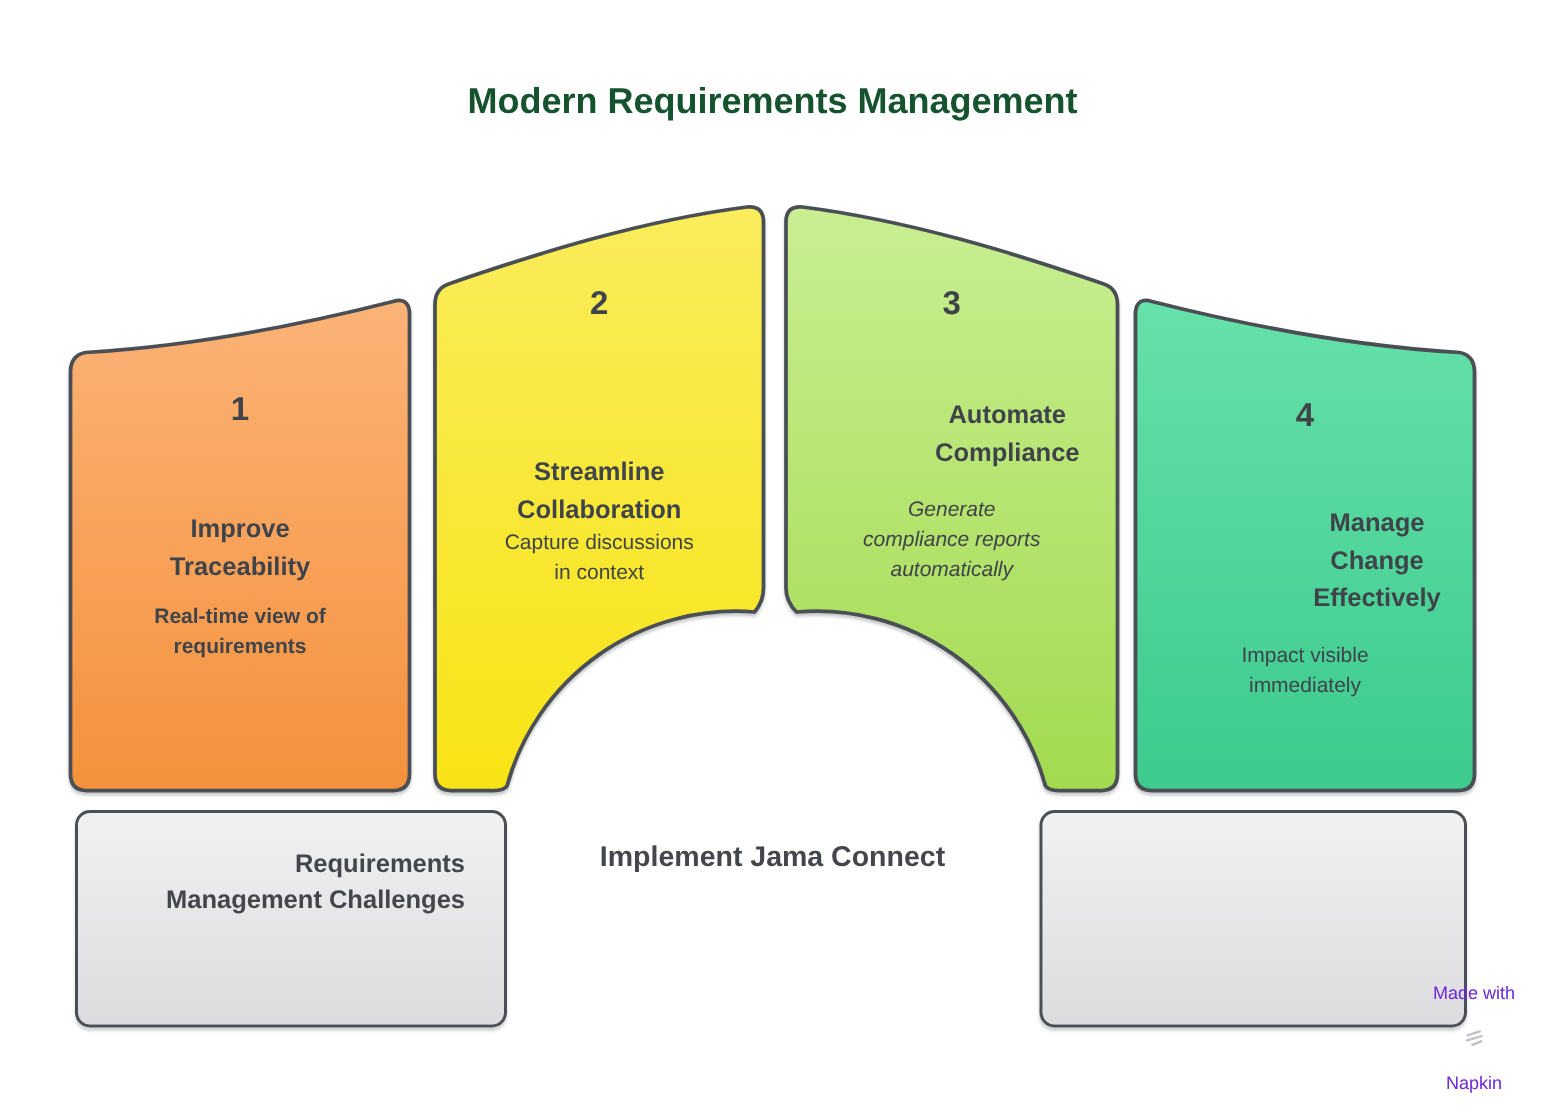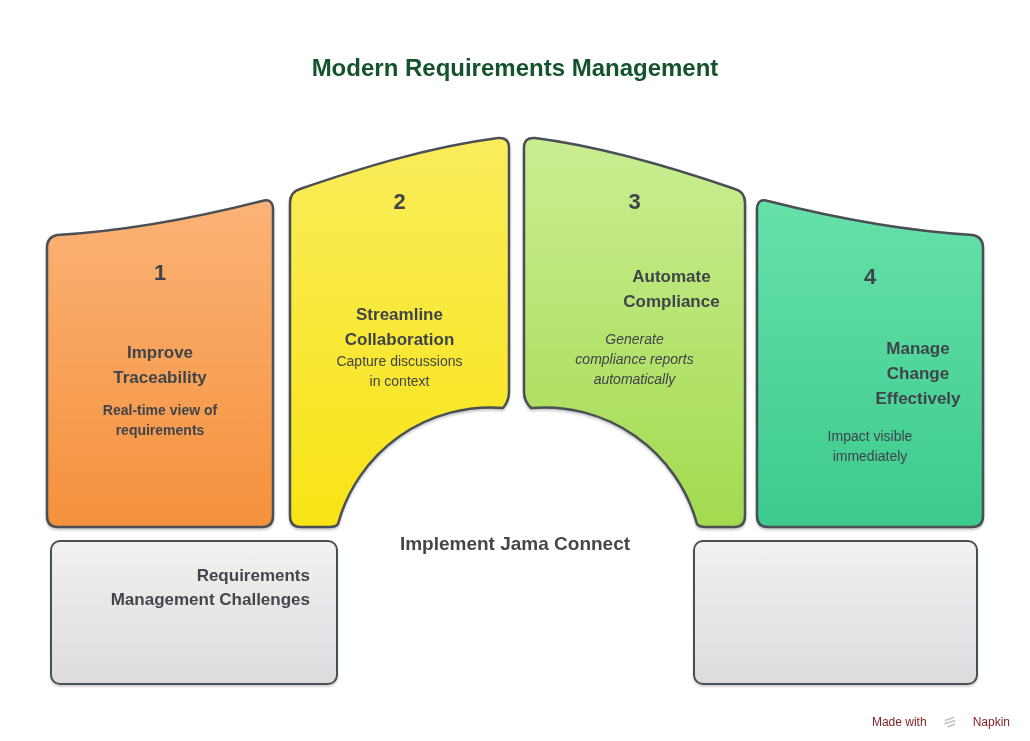--- a/index.html
+++ b/index.html
@@ -24,21 +24,21 @@
     stroke-width:2.5;
     stroke-linejoin:round;
     filter:drop-shadow(0 2px 1px rgba(73,78,84,0.30));
   }
   .panel-text{position:absolute;text-align:center;color:#3f444a;pointer-events:none;}
   .panel-number{position:absolute;width:100%;font-size:22px;font-weight:700;line-height:28px;}
   .panel-title{position:absolute;width:100%;font-size:17px;font-weight:700;line-height:25px;white-space:pre-line;}
   .panel-subtitle{position:absolute;width:100%;font-size:14px;line-height:20px;white-space:pre-line;}
   .center-label{
     position:absolute;
-    left:395px; top:533px; width:240px;
+    left:395px; top:561px; width:240px;
     text-align:center;
     font-size:19px;font-weight:700;color:#43474c;
   }
   .info-box{
     position:absolute;
     top:540px;height:145px;
     box-sizing:border-box;
     background:linear-gradient(#f1f1f2,#dcdcde);
     border:2px solid #4a4f55;
     border-radius:10px;
@@ -47,21 +47,21 @@
     color:#43474c;
   }
   .info-box-left{left:50px;width:288px;text-align:right;}
   .info-box-right{left:693px;width:285px;text-align:left;}
   .box-title{font-size:17px;font-weight:700;line-height:24px;white-space:pre-line;}
   .box-subtitle{margin-top:12px;font-size:14px;line-height:20px;white-space:pre-line;}
   .watermark{
     position:absolute;
     right:20px;bottom:12px;
     display:flex;align-items:center;gap:16px;
-    font-size:12px;color:#7f1d1d;
+    font-size:12px;color:#6d28d9;flex-direction:column;
   }
   .napkin-icon{display:inline-block;}
 </style>
 </head>
 <body>
 
 <div class="canvas">
 
   <div class="main-title">Modern Requirements Management</div>
 

